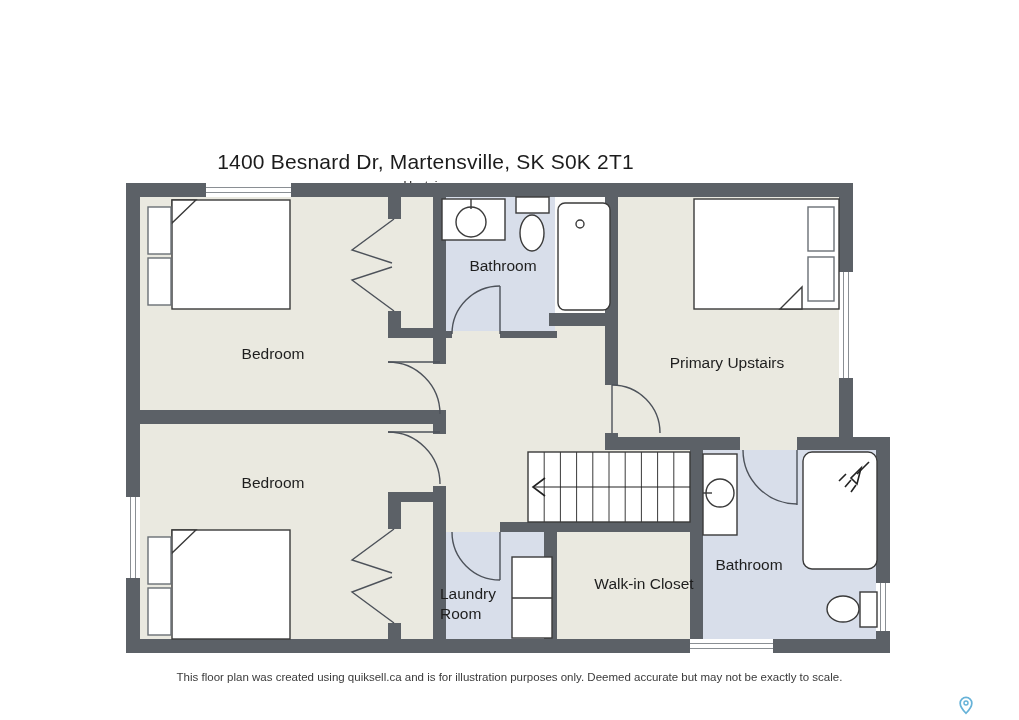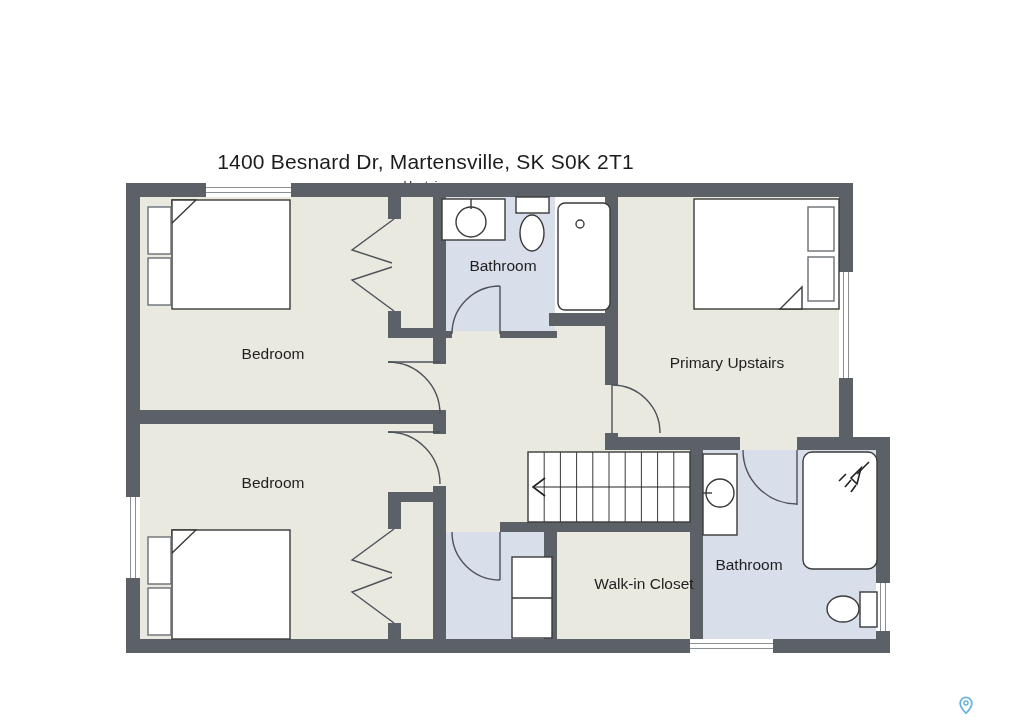--- a/index.html
+++ b/index.html
@@ -177,23 +177,25 @@
           <path d="M394,529 L352,560 L392,573 M394,623 L352,592 L392,577"></path>
         </g>
       </g>
     </svg>
 
     
     <div class="room-label" style="left:273px;top:354px;">Bedroom</div>
     <div class="room-label" style="left:273px;top:483px;">Bedroom</div>
     <div class="room-label" style="left:503px;top:266px;">Bathroom</div>
     <div class="room-label" style="left:727px;top:363px;">Primary Upstairs</div>
+    <div class="room-label wrap" style="left:480px;top:604px;">Laundry Room</div>
     <div class="room-label" style="left:644px;top:584px;">Walk-in Closet</div>
     <div class="room-label" style="left:749px;top:565px;">Bathroom</div>
   </div>
 
+  <div class="footer">This floor plan was created using quiksell.ca and is for illustration purposes only. Deemed accurate but may not be exactly to scale.</div>
 
   <svg class="pin" viewBox="0 0 18 24">
     <path d="M9,1.5 C4.9,1.5 1.5,4.9 1.5,9 c0,5.2 7.5,13 7.5,13 s7.5,-7.8 7.5,-13 C16.5,4.9 13.1,1.5 9,1.5 z" fill="none" stroke="#66b2d8" stroke-width="2.2"></path>
     <circle cx="9" cy="8.8" r="2.6" fill="none" stroke="#66b2d8" stroke-width="1.8"></circle>
   </svg>
 
 </div>
 
 </body></html>

